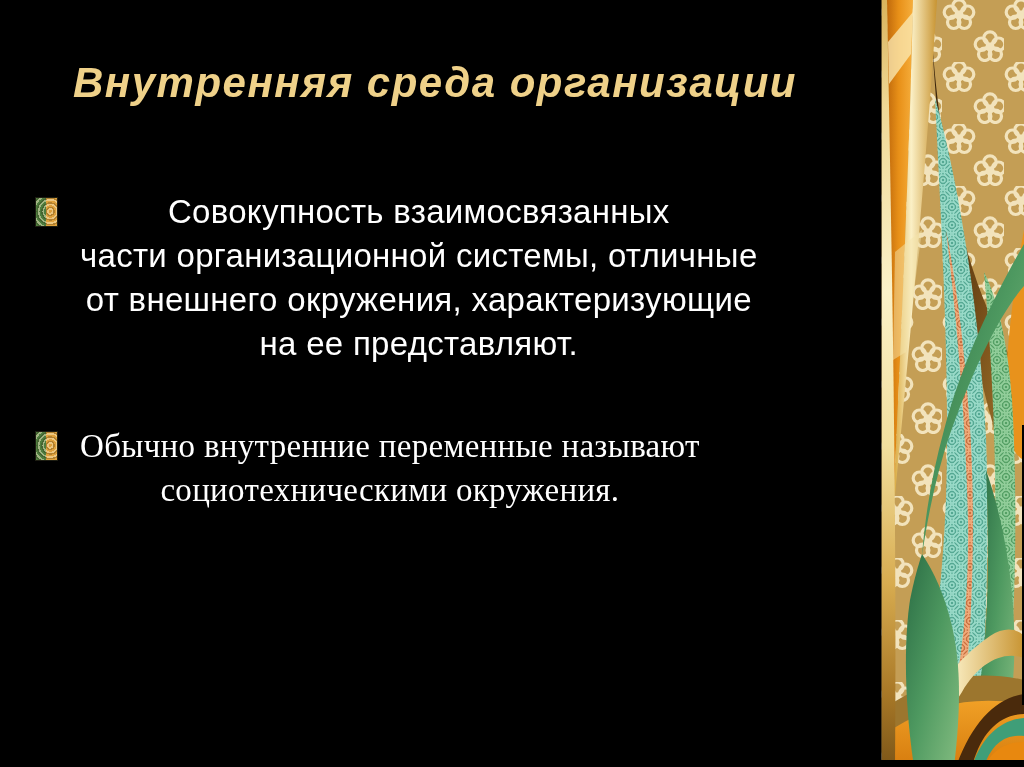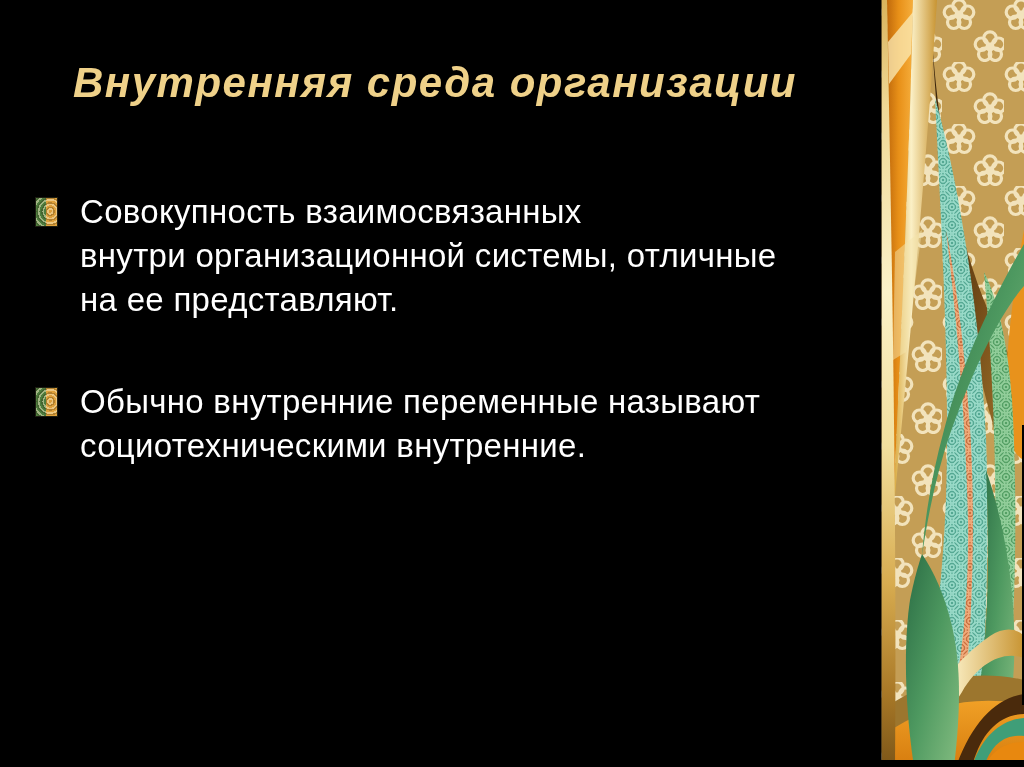--- a/index.html
+++ b/index.html
@@ -12,63 +12,64 @@
   .slide{position:absolute;inset:0;width:1024px;height:767px;padding-left:33px;}
   .title{
     position:absolute;left:73px;top:60px;width:800px;
     font-size:42px;font-weight:bold;font-style:italic;
     letter-spacing:1.5px;line-height:1.1;
     color:var(--title-text,#EFD189);
     white-space:nowrap;
   }
   .content{position:absolute;left:36px;top:190px;width:812px;}
   .bullet-row{display:flex;align-items:flex-start;}
-  .bullet-row + .bullet-row{margin-top:58px;}
+  .bullet-row + .bullet-row{margin-top:58px;font-family:Liberation Serif, serif;}
   .bullet-icon{
     flex:0 0 auto;width:21px;height:28px;margin-top:8px;margin-right:23px;
     background:
       repeating-radial-gradient(circle at 68% 48%,
         rgba(250,240,205,0) 0 1.6px,
         rgba(250,240,205,.48) 1.6px 3.2px,
         rgba(40,30,10,.25) 3.2px 4.6px),
       linear-gradient(90deg,
         var(--bullet-green,#4E7D3E) 0 47%,
         var(--bullet-orange,#DFA13B) 47% 100%);
     box-shadow:0 0 0 1px #1d1d12;
   }
   .bullet-text{
     color:var(--body-text,#fff);
     font-size:33px;line-height:44px;letter-spacing:.3px;
   }
-  .bullet-line{white-space:nowrap;}
+  .bullet-line{white-space:nowrap;text-align:center;}
   .deco-strip{position:absolute;left:880px;top:0;width:144px;height:767px;display:block;}
 </style>
 </head>
 <body>
 
 <div class="slide">
 
   <div class="title">Внутренняя среда организации</div>
 
   <div class="content">
 
     <div class="bullet-row">
       <div class="bullet-icon"></div>
       <div class="bullet-text">
         <div class="bullet-line">Совокупность взаимосвязанных</div>
-        <div class="bullet-line">внутри организационной системы, отличные</div>
+        <div class="bullet-line">части организационной системы, отличные</div>
+        <div class="bullet-line">от внешнего окружения, характеризующие</div>
         <div class="bullet-line">на ее представляют.</div>
       </div>
     </div>
 
     <div class="bullet-row">
       <div class="bullet-icon"></div>
       <div class="bullet-text">
         <div class="bullet-line">Обычно внутренние переменные называют</div>
-        <div class="bullet-line">социотехническими внутренние.</div>
+        <div class="bullet-line">социотехническими окружения.</div>
       </div>
     </div>
 
   </div>
 
   <svg class="deco-strip" viewBox="0 0 144 767" preserveAspectRatio="none" xmlns="http://www.w3.org/2000/svg">
     <defs>
       <g id="flw5">
         <g fill="none" stroke="#F2E3BC" stroke-width="3.2">
           <circle cx="0" cy="-9" r="6.2"></circle>

